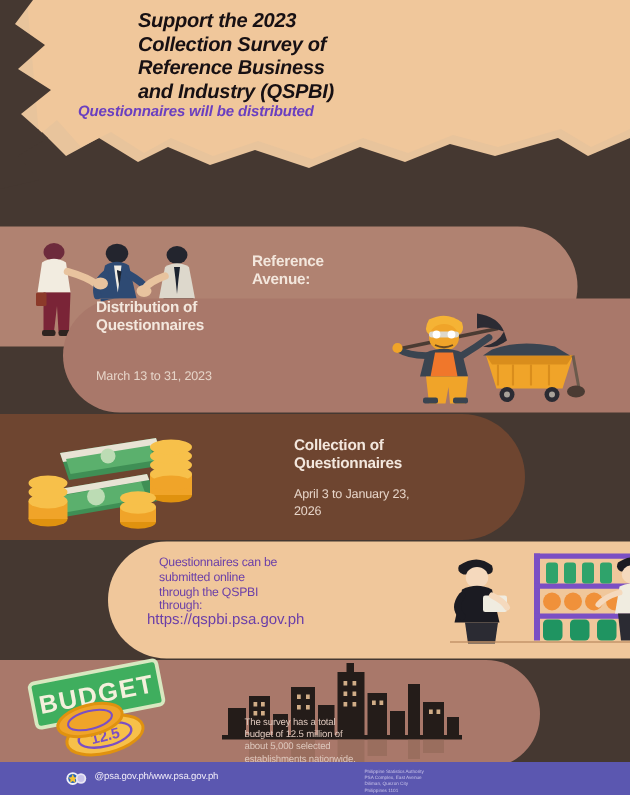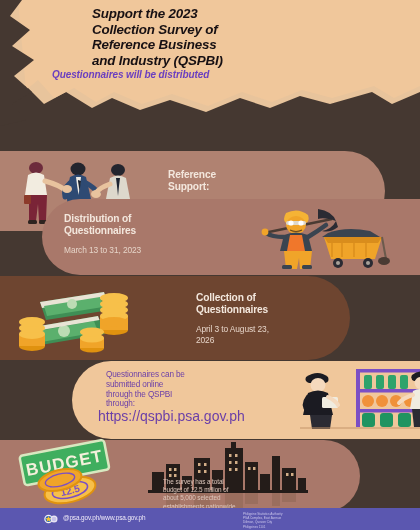--- a/index.html
+++ b/index.html
@@ -46,21 +46,21 @@
   .panel3 .shape { position:absolute; left:-10px; top:0; width:360px; height:84px;
       background:#6e4530; border-radius:0 48px 48px 0; }
   .panel4 { left:0; top:361px; width:420px; height:78px;margin-left:32px; }
   .panel4 .shape { position:absolute; left:40px; top:0; width:390px; height:78px;
       background:#f0c79b; border-radius:44px 0 0 44px; }
   .panel5 { left:0; top:440px; width:420px; height:72px; }
   .panel5 .shape { position:absolute; left:-10px; top:0; width:370px; height:72px;
       background:#a9786a; border-radius:0 40px 40px 0; }
 
   .p4-title { color:#6b3fa8; font-size:8.2px; line-height:9.8px; font-weight:normal; }
-  .p4-url { color:#6b3fa8; font-size:14px; }
+  .p4-url { color:#6b3fa8; font-size:10px; }
   .p5-body { color:#dcc6bb; font-size:6.4px; line-height:8.2px; }
 
   
   .footer { position:absolute; left:0; bottom:0; width:420px; height:22px; background:#5b57b0; }
   .footer-txt { position:absolute; left:63px; top:6px; font-size:6.4px; color:#efeaf8; letter-spacing:-0.1px; }
   .footer-addr { position:absolute; left:243px; top:4px; width:130px; font-size:3.1px;
       line-height:4.2px; color:#c9c4ea; }
   .psa-logo { position:absolute; left:44px; top:5px; width:14px; height:12px; }
 
   svg { display:block; overflow:visible; }
@@ -115,30 +115,30 @@
       <path d="M98 19 q8 -5 16 0 l4 21 h-24 z" fill="#ddd8cc"></path>
       <path d="M104 19 h4 l-1 8 -1 10 -1 -10z" fill="#1b2330"></path>
       <path d="M97 40 h20 l-2 23 h-7 l-1 -15 -2 15 h-7 z" fill="#2e2a28"></path>
       <rect x="95" y="61" width="10" height="4" rx="1.5" fill="#f0ece4"></rect>
       <rect x="108" y="61" width="10" height="4" rx="1.5" fill="#f0ece4"></rect>
       <path d="M98 25 q-11 4 -14 9" stroke="#e8c39e" stroke-width="5" fill="none" stroke-linecap="round"></path>
       <ellipse cx="84" cy="35" rx="5" ry="4" fill="#e8c39e"></ellipse>
     </svg>
     <div class="p-title" style="left:168px; top:18px">
       <div>Reference</div>
-      <div>Support:</div>
+      <div>Avenue:</div>
     </div>
     <div class="p-body" style="left:168px; top:50px">
       <div>1st Business</div>
     </div>
   </div>
 
   <div class="panel panel2">
     <div class="shape"></div>
-    <div class="p-title" style="left:64px; top:14px">
+    <div class="p-title" style="left:64px; top:1px">
       <div>Distribution of</div>
       <div>Questionnaires</div>
     </div>
     <div class="p-body" style="left:64px; top:46px">
       <div>March 13 to 31, 2023</div>
     </div>
     <svg style="position:absolute;left:258px;top:4px" width="128" height="68" viewBox="0 0 128 68">
 
       <path d="M6 30 L74 16" stroke="#4a3b33" stroke-width="2.4"></path>
       <path d="M60 6 q14 2 18 12 q-12 -4 -18 -2 z" fill="#2b2b33"></path>
@@ -209,21 +209,21 @@
         <rect x="66" y="52" width="24" height="10" fill="#f0a429"></rect>
         <ellipse cx="78" cy="52" rx="12" ry="4.5" fill="#f7c04a"></ellipse>
         <ellipse cx="78" cy="46" rx="12" ry="4.5" fill="#f7c04a"></ellipse>
       </g>
     </svg>
     <div class="p-title" style="left:196px; top:16px">
       <div>Collection of</div>
       <div>Questionnaires</div>
     </div>
     <div class="p-body" style="left:196px; top:48px">
-      <div>April 3 to August 23,</div>
+      <div>April 3 to January 23,</div>
       <div>2026</div>
     </div>
   </div>
 
   <div class="panel panel4">
     <div class="shape"></div>
     <div class="p-title p4-title" style="left:74px; top:9px">
       <div>Questionnaires can be</div>
       <div>submitted online</div>
       <div>through the QSPBI</div>

